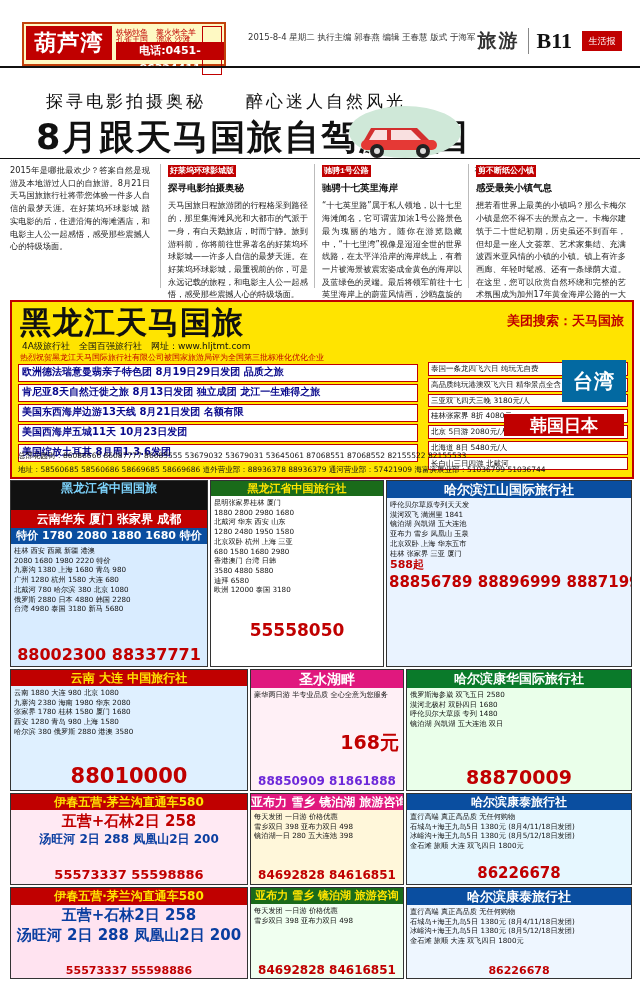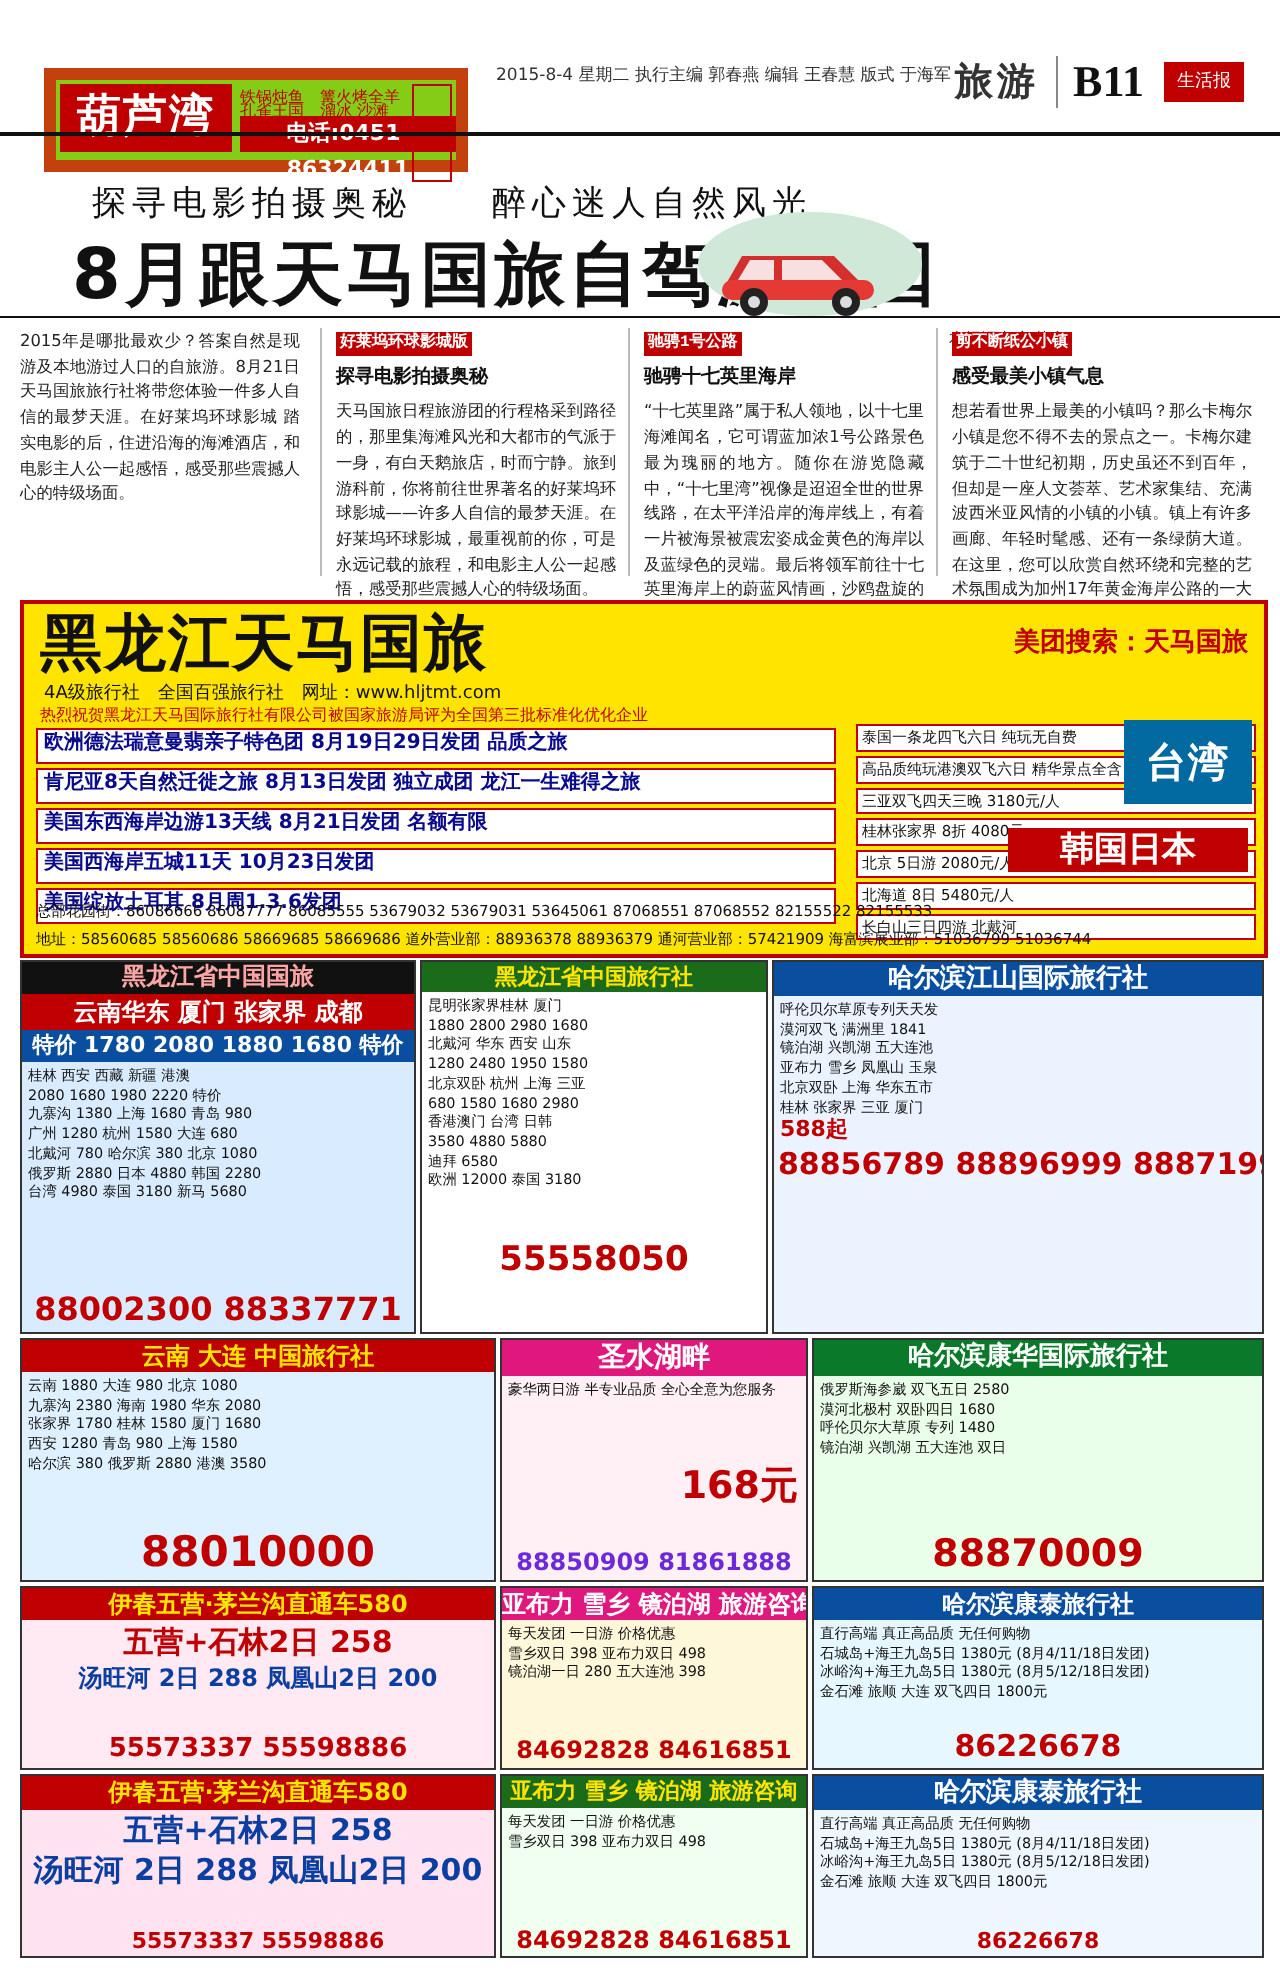--- a/index.html
+++ b/index.html
@@ -1,20 +1,20 @@
 <!DOCTYPE html>
 <html><head>
 <meta charset="utf-8">
 <style>
   html,body{margin:0;padding:0;}
   body{width:640px;height:988px;background:#ffffff;font-family:"DejaVu Sans","Liberation Sans",sans-serif;overflow:hidden;}
   .page{position:relative;width:640px;height:988px;background:#fff;}
   
   .masthead{position:absolute;left:0;top:22px;width:640px;height:42px;}
-  .logo-box{position:absolute;left:22px;top:12px;width:200px;height:40px;border:6px solid #c2410c;background:#84cc16;}
+  .logo-box{position:absolute;left:22px;top:0;width:200px;height:40px;border:2px solid #c2410c;background:#fef9c3;}
   .logo-name{position:absolute;left:2px;top:2px;width:86px;height:34px;background:#c00000;color:#fff;font-size:22px;font-weight:bold;line-height:34px;text-align:center;letter-spacing:1px;font-family:"DejaVu Sans",sans-serif;}
   .logo-top{position:absolute;left:92px;top:3px;width:106px;font-size:8px;color:#c00000;white-space:nowrap;}
   .logo-tag{position:absolute;right:2px;top:2px;font-size:8px;color:#c00000;border:1px solid #c00000;padding:18px 1px;}
   .logo-tel{position:absolute;left:92px;top:18px;width:108px;height:18px;background:#c00000;color:#fff;font-size:11px;font-weight:bold;line-height:18px;text-align:center;}
   .mast-info{position:absolute;left:248px;top:10px;font-size:8.5px;color:#333;white-space:nowrap;}
   .section-box{position:absolute;right:18px;top:4px;height:30px;display:flex;align-items:center;}
   .sec-name{font-size:19px;color:#333;font-weight:bold;letter-spacing:2px;padding-right:8px;}
   .sec-divider{width:1px;height:26px;background:#888;margin-right:8px;}
   .sec-page{font-size:22px;color:#111;font-weight:bold;font-family:"Liberation Serif",serif;}
   .sec-brand{margin-left:10px;width:40px;height:20px;background:#c00000;color:#fff;font-size:9px;line-height:20px;text-align:center;}
@@ -54,21 +54,21 @@
   .tm-foot{position:absolute;left:6px;bottom:2px;width:606px;font-size:7.5px;color:#111;white-space:nowrap;}
   .tm-kr{position:absolute;right:8px;top:112px;width:120px;height:22px;background:#c00000;color:#fff;font-size:17px;font-weight:bold;text-align:center;line-height:22px;}
 
   
   .grid{position:absolute;left:10px;top:480px;width:620px;height:498px;}
   .ad{position:absolute;border:1px solid #333;overflow:hidden;}
   .ad-hd{font-weight:bold;text-align:center;white-space:nowrap;overflow:hidden;}
   .ad-body{font-size:7.2px;line-height:1.35;color:#111;padding:2px 3px;}
 
   .a1{left:0;top:0;width:196px;height:185px;background:#d9ecff;}
-  .a1 .ad-hd{height:16px;background:#111;color:#fca5a5;font-size:12px;line-height:15px;}
+  .a1 .ad-hd{height:29px;background:#111;color:#7dd3fc;font-size:12px;line-height:15px;}
   .a1-band{height:18px;background:#c00000;color:#fff;font-size:12px;font-weight:bold;line-height:18px;text-align:center;}
   .a1-band2{height:16px;background:#0a4ea0;color:#fff;font-size:11px;font-weight:bold;line-height:16px;text-align:center;}
   .a1-phone{position:absolute;left:0;bottom:2px;width:100%;text-align:center;font-size:16px;font-weight:bold;color:#c00000;}
 
   .a2{left:200px;top:0;width:172px;height:185px;background:#ffffff;}
   .a2 .ad-hd{height:15px;background:#1a6b1a;color:#ffe400;font-size:11px;line-height:15px;}
   .a2-phone{position:absolute;left:0;bottom:26px;width:100%;text-align:center;font-size:17px;font-weight:bold;color:#c00000;}
 
   .a3{left:376px;top:0;width:244px;height:185px;background:#eaf3ff;}
   .a3 .ad-hd{height:17px;background:#0a4ea0;color:#fff;font-size:13px;line-height:17px;}

